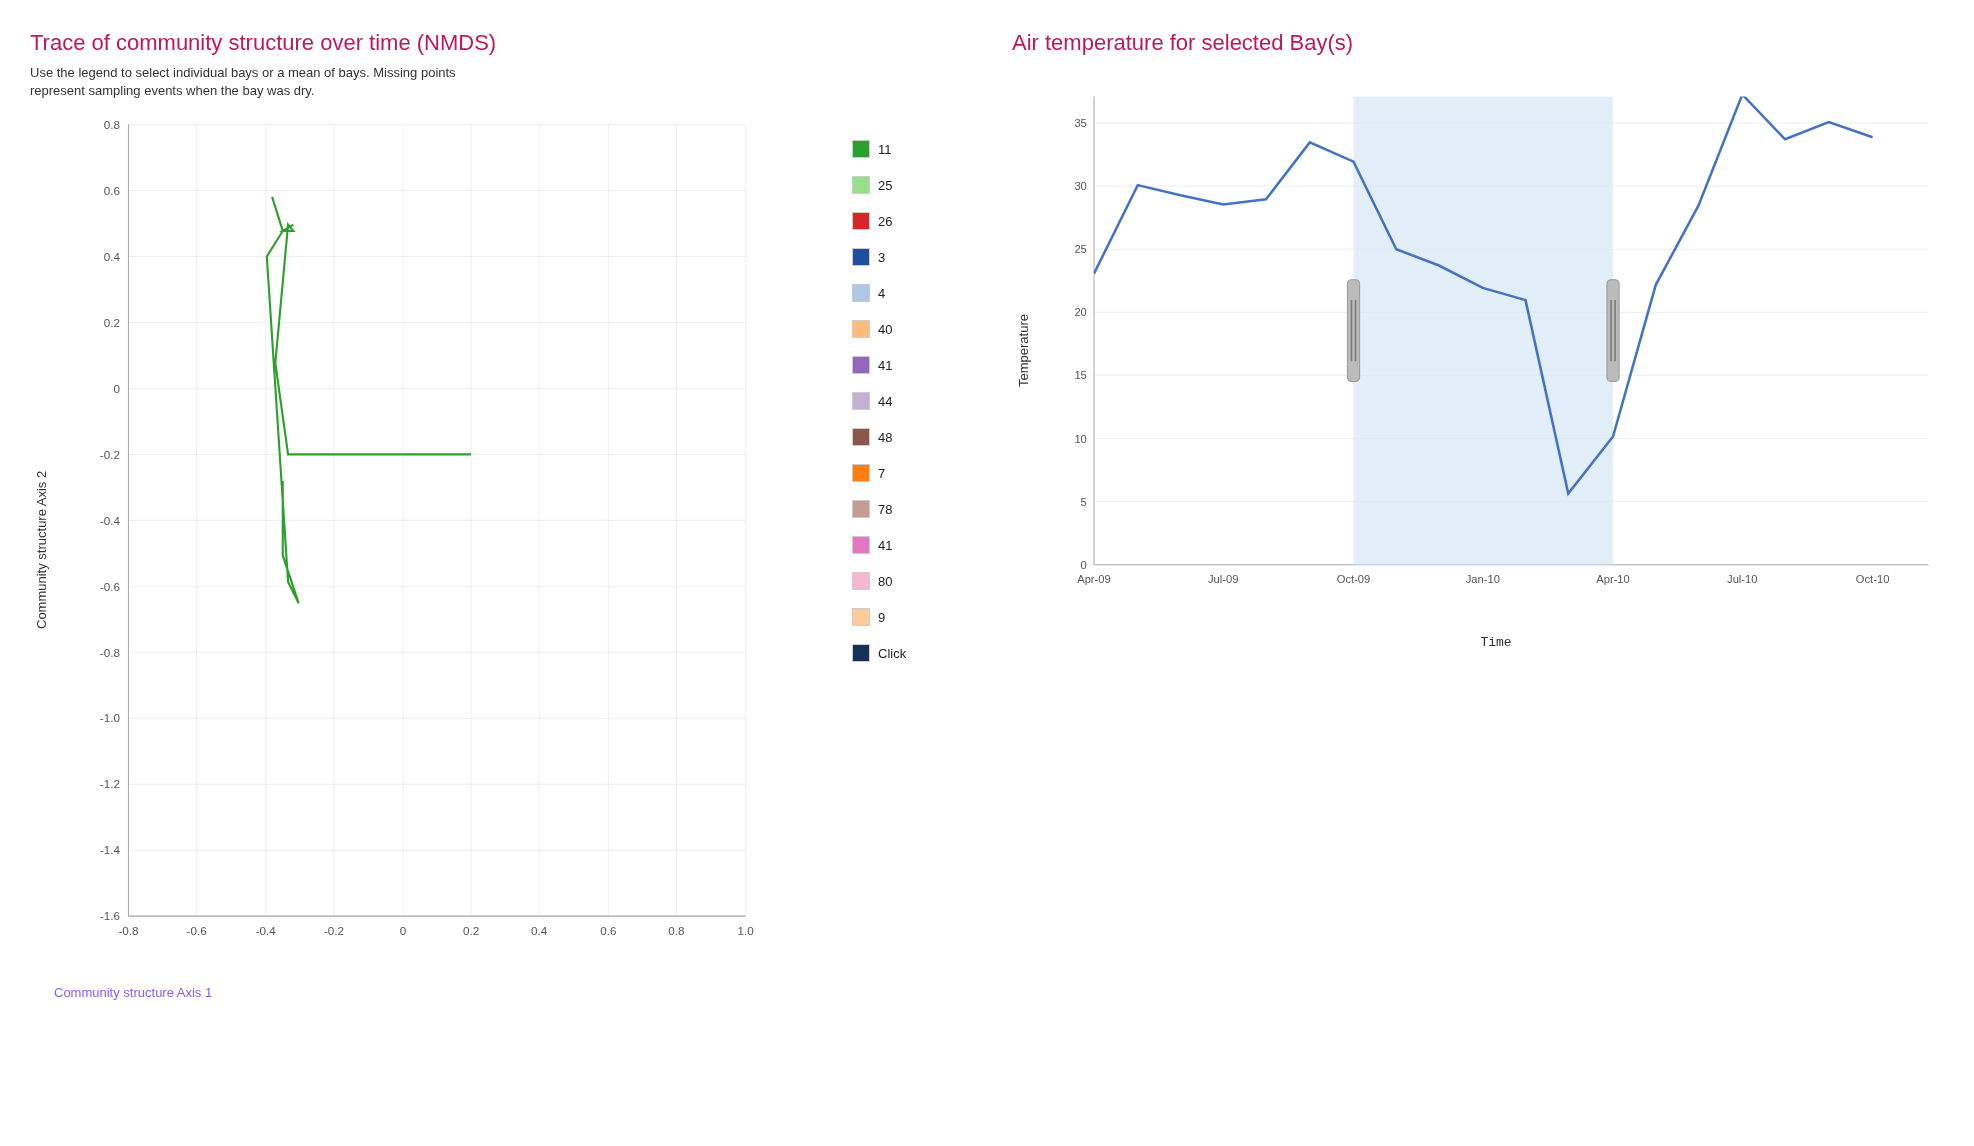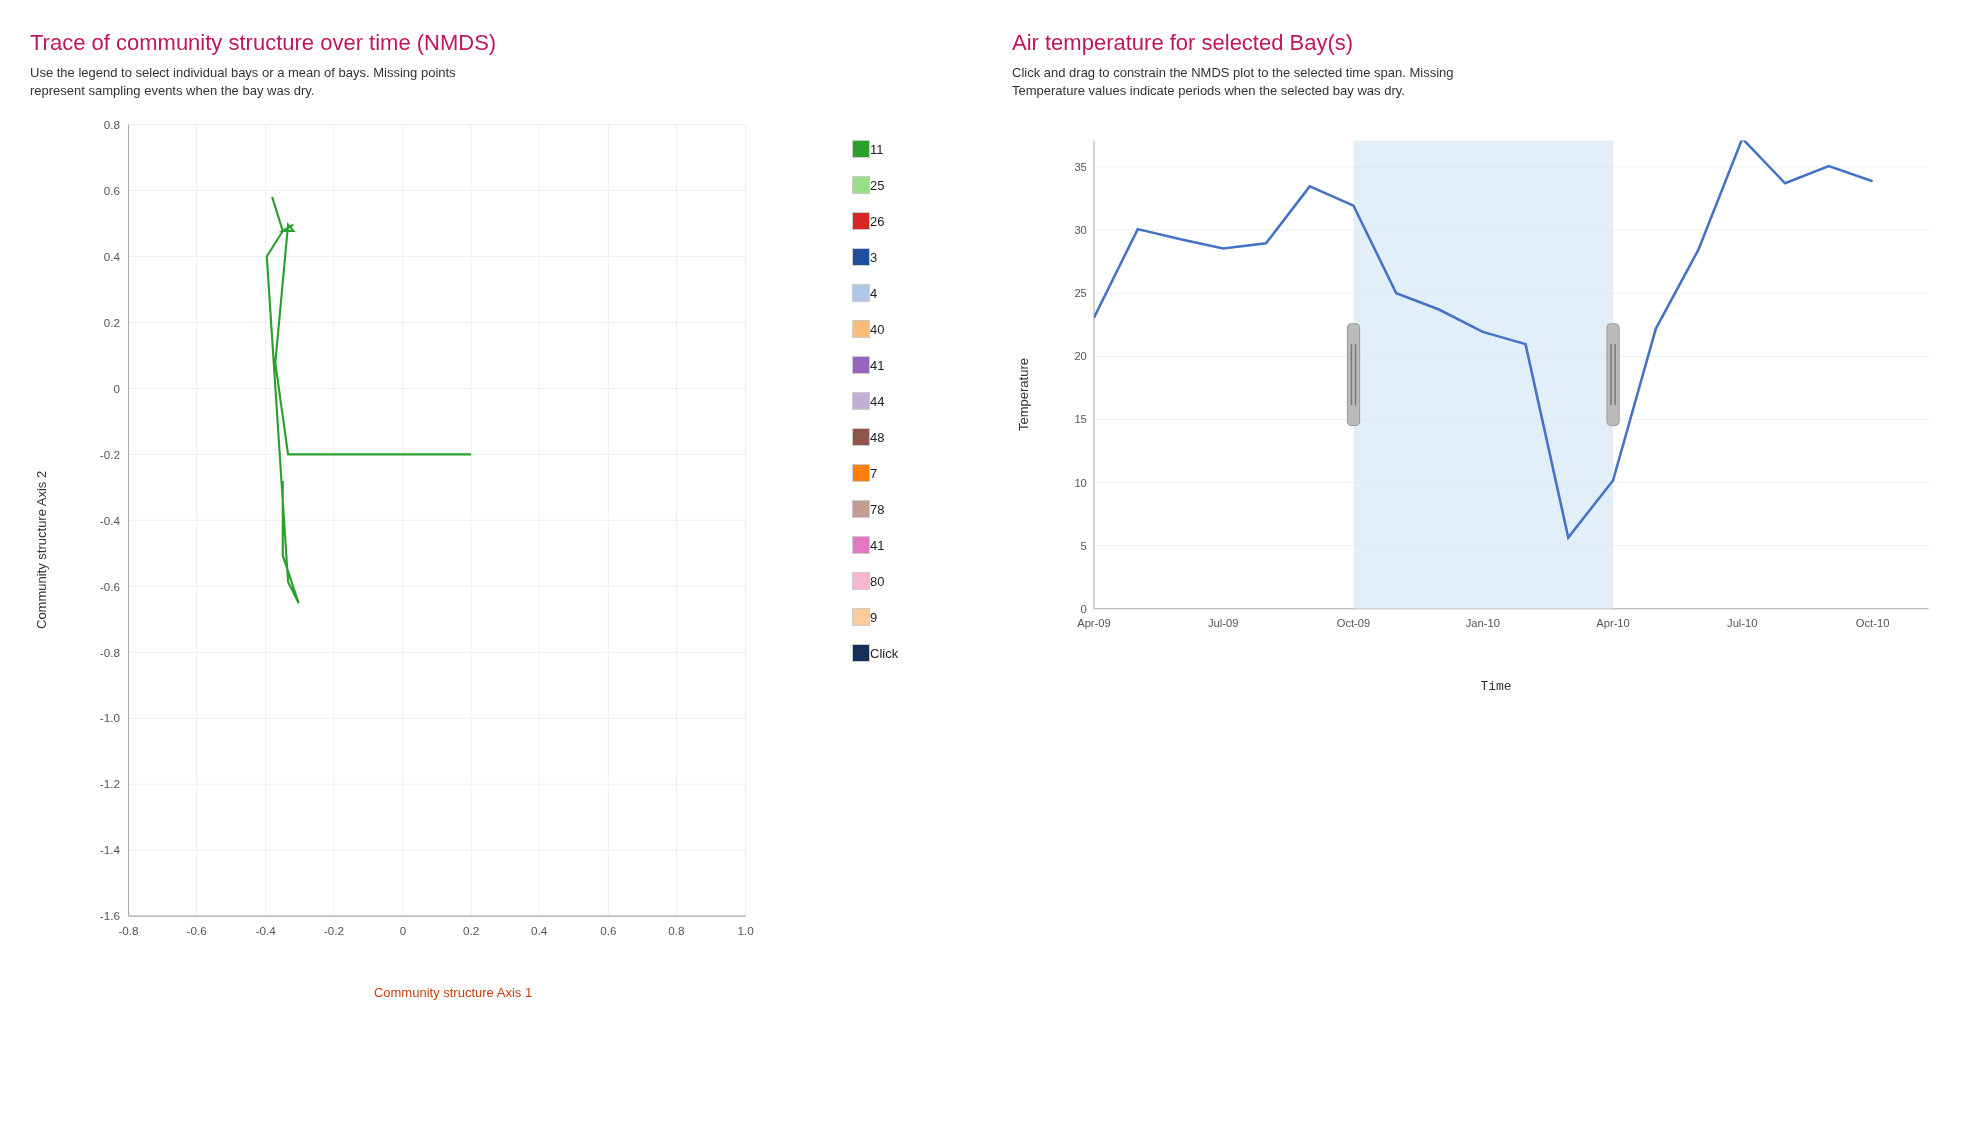--- a/index.html
+++ b/index.html
@@ -65,39 +65,38 @@
       flex: 1;
       position: relative;
     }
 
     .nmds-svg {
       width: 100%;
       height: 100%;
     }
 
     .nmds-x-label {
-      text-align: center;
-      font-size: 13px;
-      color: #c2410c;
+      font-size: 13px;
+      color: #8b5cf6;
       margin-top: 6px;
     }
 
     
     .legend-panel {
       width: 120px;
       padding-top: 40px;
       display: flex;
       flex-direction: column;
       gap: 18px;
     }
 
     .legend-item {
       display: flex;
       align-items: center;
-      gap: 0;
+      gap: 8px;
       font-size: 13px;
     }
 
     .legend-swatch {
       width: 18px;
       height: 18px;
       flex-shrink: 0;
       border: 1px solid #ccc;
     }
 
@@ -313,21 +312,20 @@
       <div class="legend-item">
         <div class="legend-swatch" style="background:#17305a;"></div>
         <span>Click</span>
       </div>
     </div>
   </div>
 </div>
 
 <div class="right-panel">
   <div class="panel-title">Air temperature for selected Bay(s)</div>
-  <div class="panel-subtitle">Click and drag to constrain the NMDS plot to the selected time span. Missing Temperature values indicate periods when the selected bay was dry.</div>
 
   <div class="temp-chart-container">
     <div class="temp-y-label">Temperature</div>
 
     <div class="temp-chart-wrapper">
       <svg width="100%" height="100%" viewBox="0 0 900 520">
         <defs>
           <clipPath id="temp-clip">
             <rect x="55" y="10" width="820" height="460"></rect>
           </clipPath>

